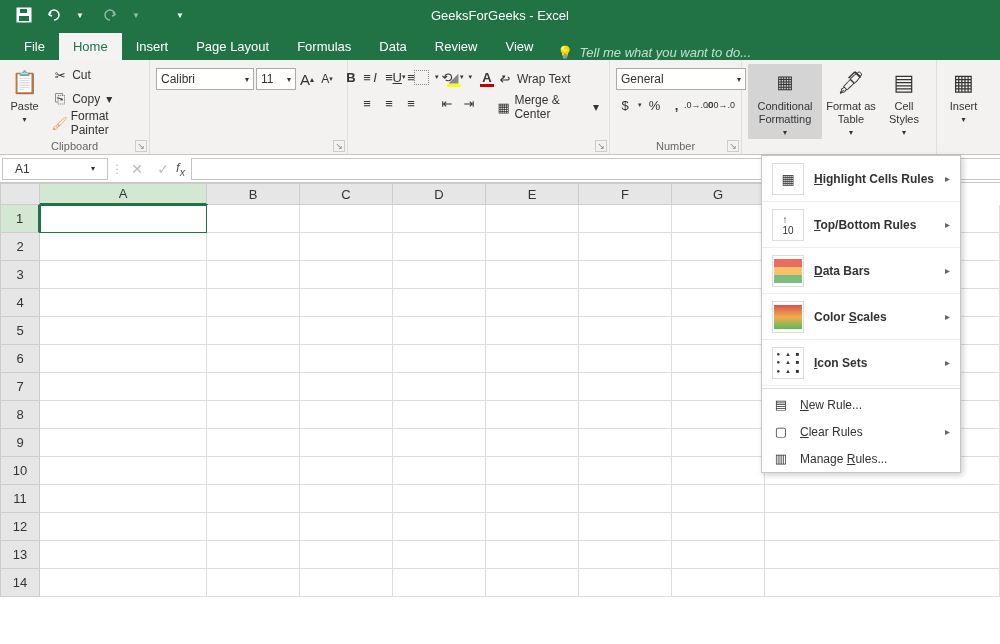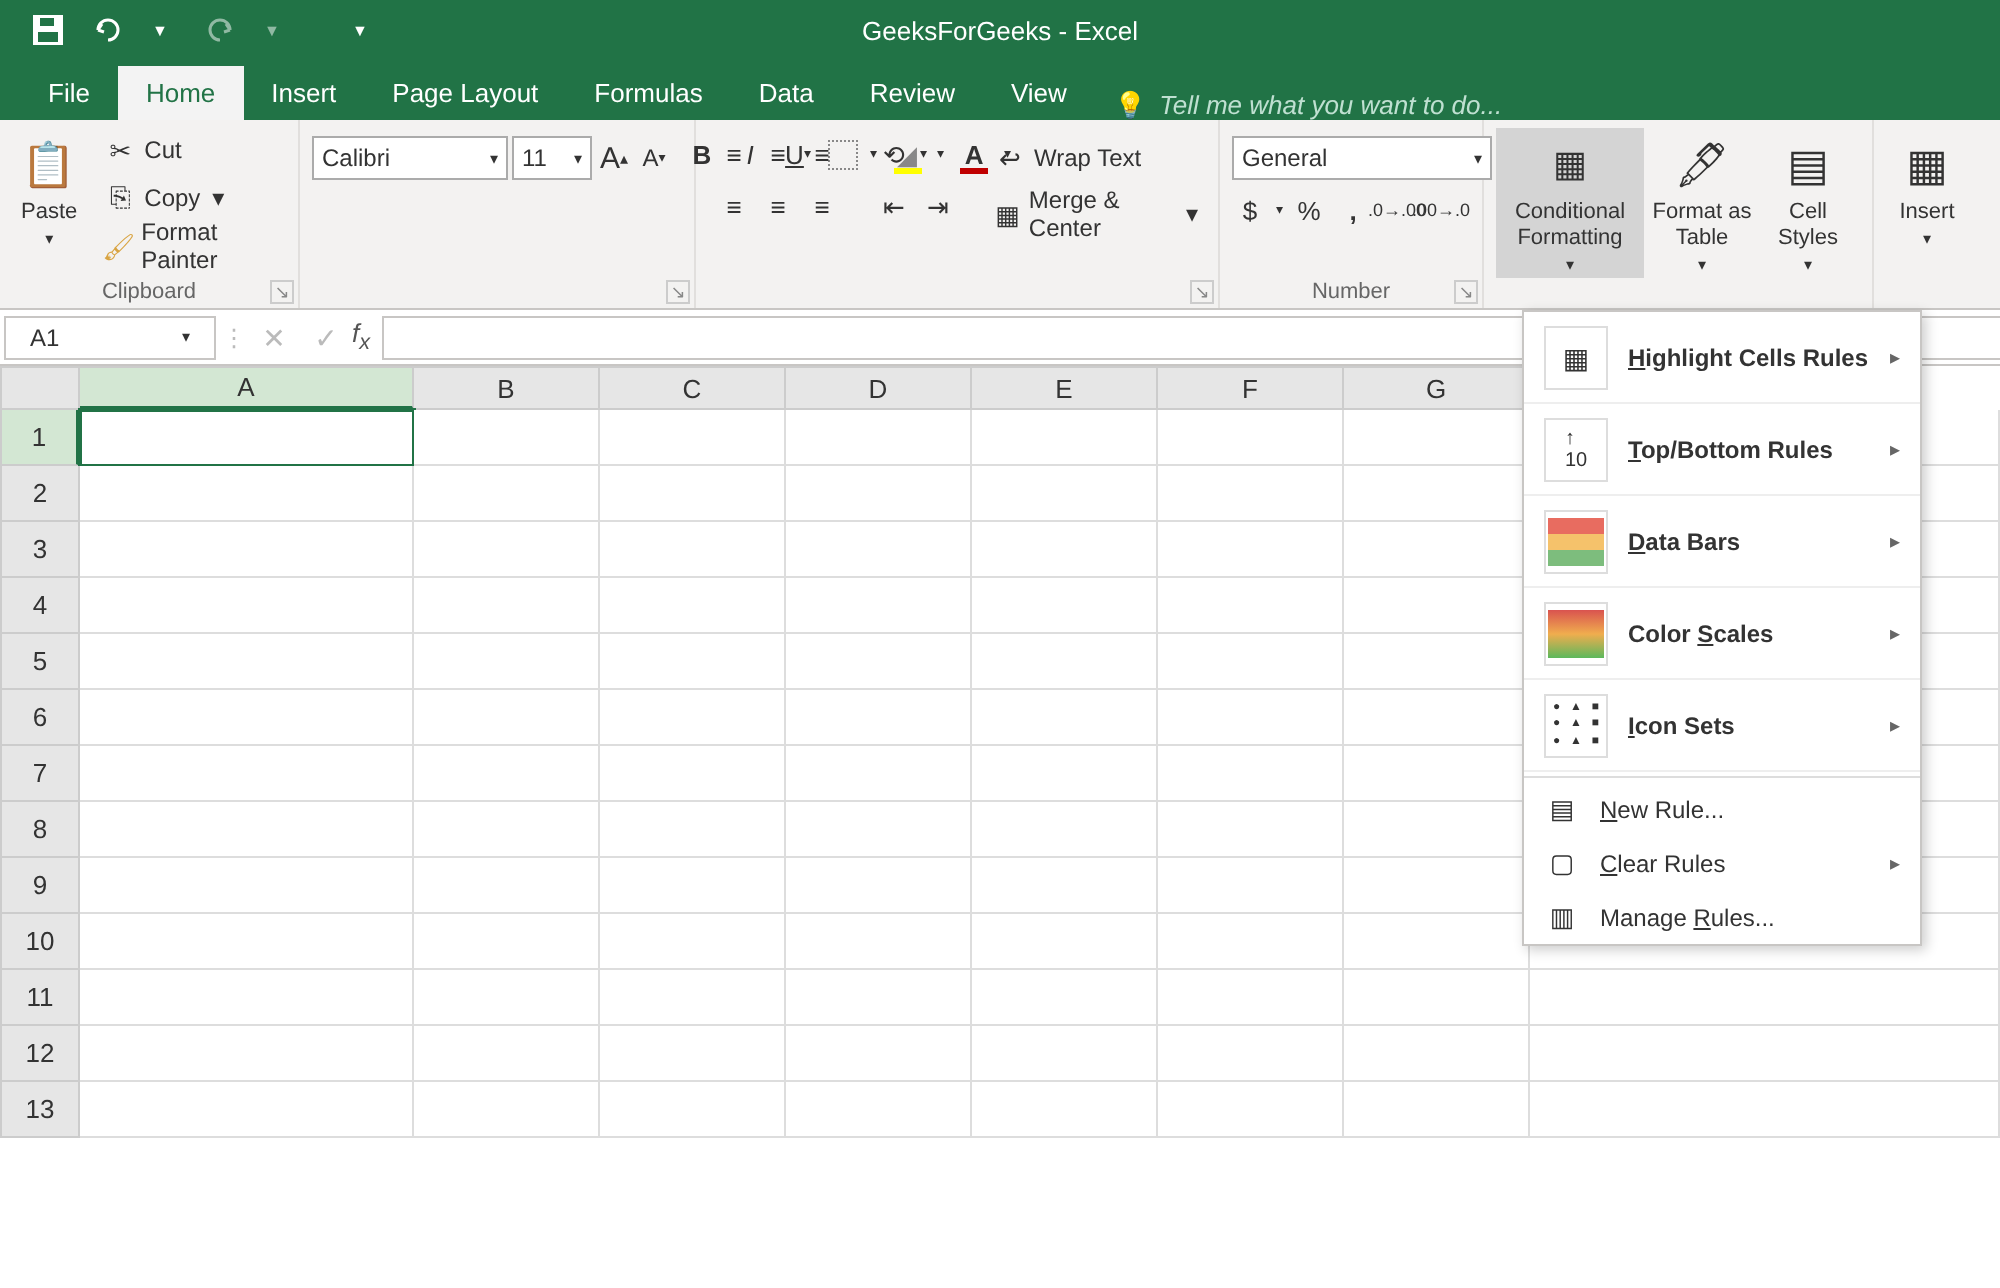--- a/index.html
+++ b/index.html
@@ -508,14 +508,25 @@
         <div class="rowh">13</div>
         <div class="cell" style="width: 167px;"></div>
         <div class="cell" style="width: 93px;"></div>
         <div class="cell" style="width: 93px;"></div>
         <div class="cell" style="width: 93px;"></div>
         <div class="cell" style="width: 93px;"></div>
         <div class="cell" style="width: 93px;"></div>
         <div class="cell" style="width: 93px;"></div>
         <div class="cell" style="flex: 1 1 0%;"></div>
       </div>
+      <div class="row">
+        <div class="rowh">14</div>
+        <div class="cell" style="width: 167px;"></div>
+        <div class="cell" style="width: 93px;"></div>
+        <div class="cell" style="width: 93px;"></div>
+        <div class="cell" style="width: 93px;"></div>
+        <div class="cell" style="width: 93px;"></div>
+        <div class="cell" style="width: 93px;"></div>
+        <div class="cell" style="width: 93px;"></div>
+        <div class="cell" style="flex: 1 1 0%;"></div>
+      </div>
     </div>
 </div>
 
 </body></html>

